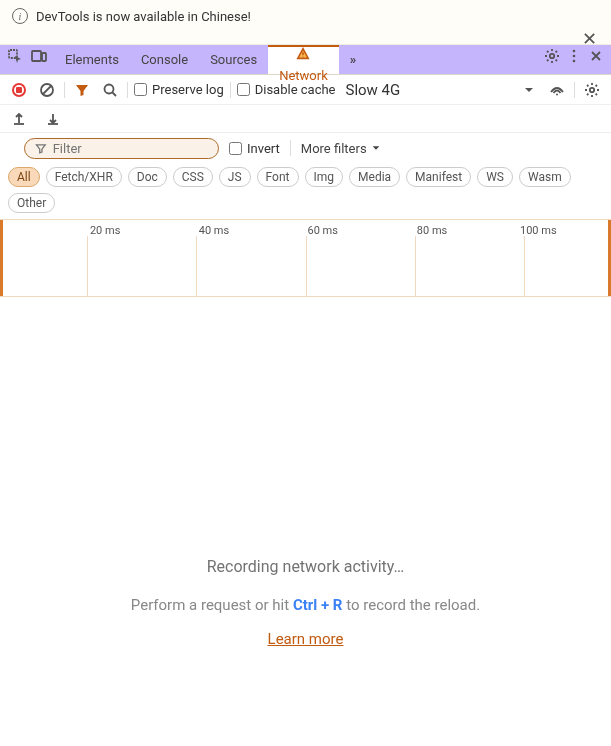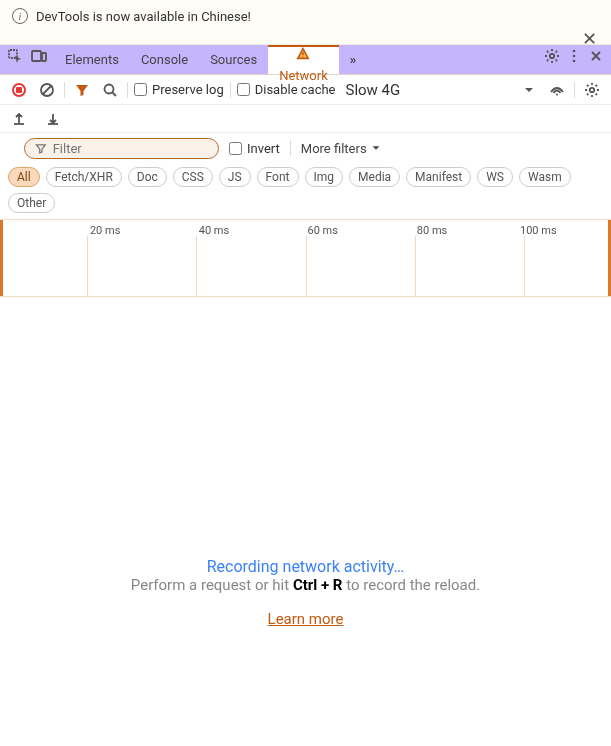--- a/index.html
+++ b/index.html
@@ -50,23 +50,23 @@
     .type-pill.active { background: #f9d9b9; border-color: #d9a86a; color: #7a4510; }
     
     
     .timeline { position: relative; height: 78px; border-top: 1px solid #f0d9c0; border-bottom: 1px solid #f0d9c0; }
     .timeline-tick { position: absolute; top: 4px; font-size: 11px; color: #555; transform: translateX(-100%); }
     .timeline-grid { position: absolute; top: 16px; bottom: 0; border-left: 1px solid #f0d9c0; }
     .timeline-edge { position:absolute; top:0; bottom:0; width:3px; background:#d97a2a; }
     
     
     .empty-state { text-align: center; padding-top: 260px; color: #999; font-size: 15px; }
-    .empty-state h3 { font-weight: normal; color: #3b82f6; font-size: 16px; margin-bottom: 0; }
+    .empty-state h3 { font-weight: normal; color: #737373; font-size: 16px; margin-bottom: 20px; }
     .empty-state p { color: #888; margin-bottom: 16px; }
-    .empty-state p strong { color: #000000; }
+    .empty-state p strong { color: #3b82f6; }
     .empty-state a { color: #c25a10; text-decoration: underline; }
     
     svg { stroke: currentColor; fill: none; stroke-width: 1.8; }
   </style>
 </head>
 <body>
 
 <div class="infobar">
   <div class="infobar-header">
     <span class="info-icon-wrap">i</span>

